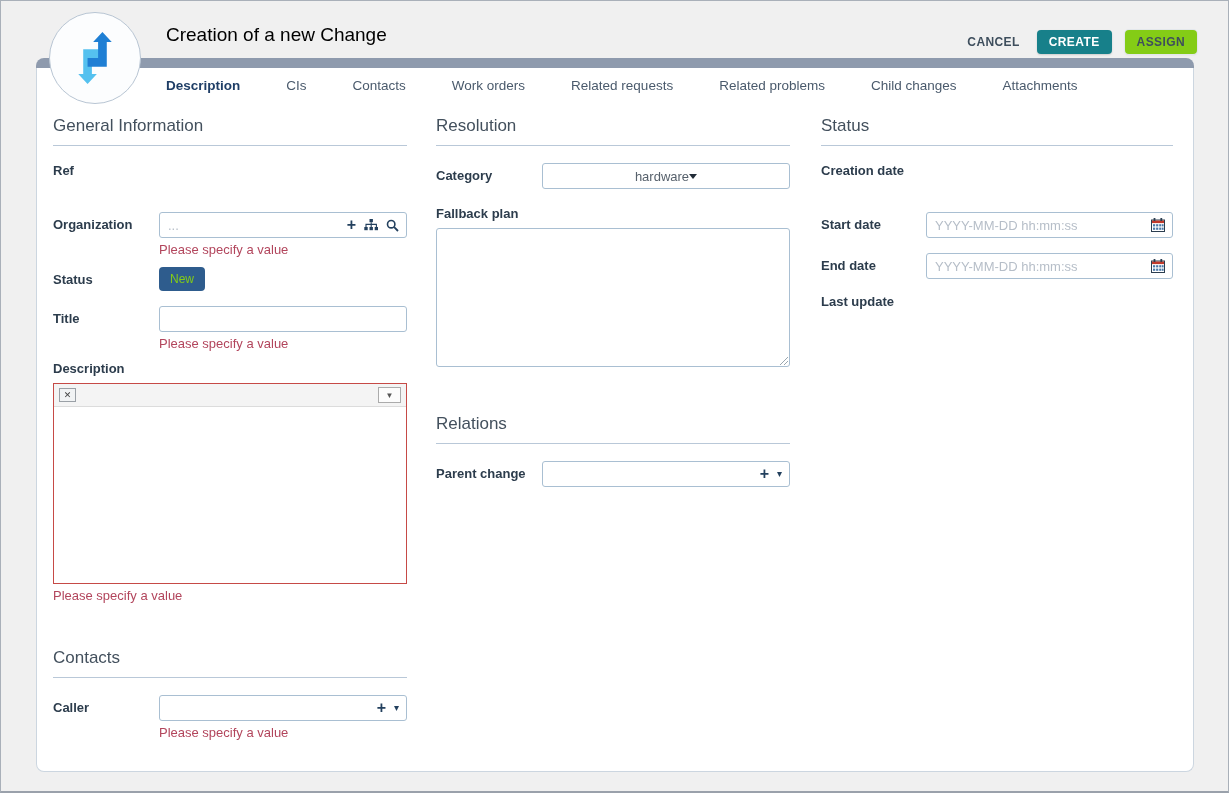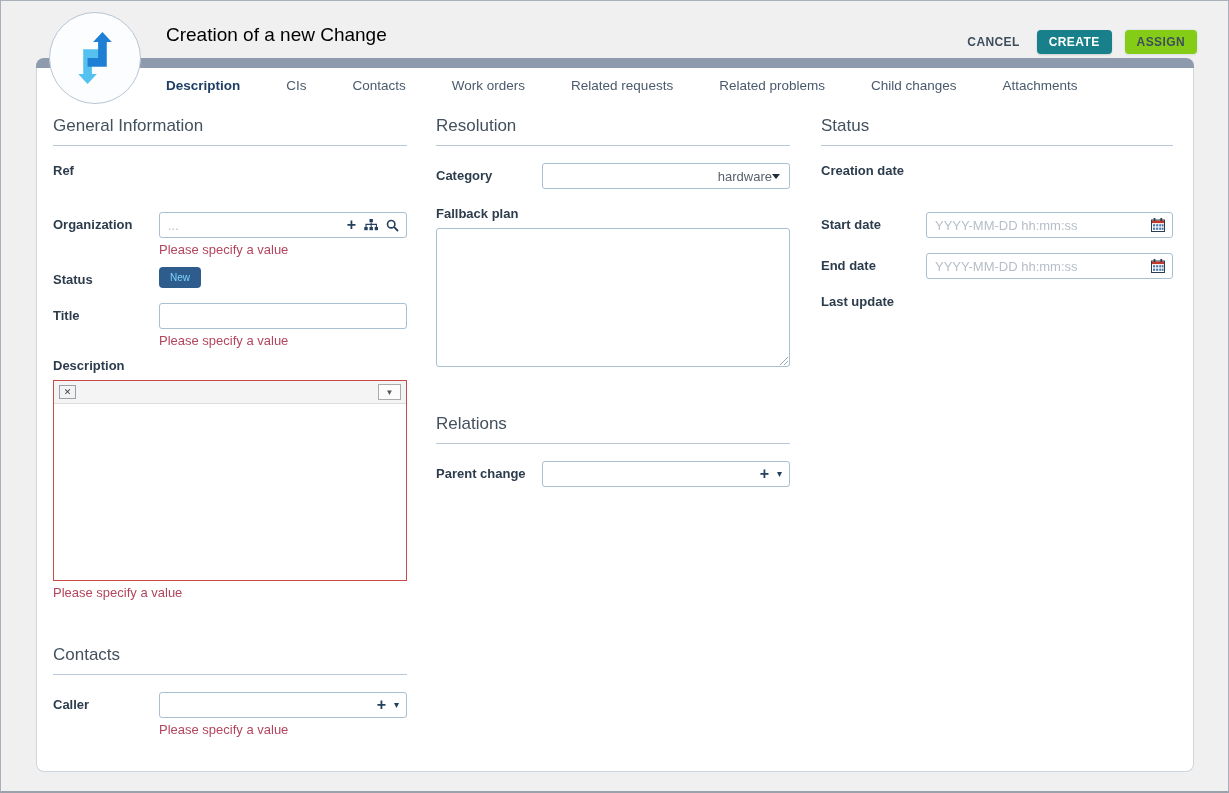--- a/index.html
+++ b/index.html
@@ -58,38 +58,38 @@
   .input.pad-cal { }
 
   .icons-right { position:absolute; right:8px; top:0; height:26px; display:flex; align-items:center; gap:8px; }
   .plus-glyph { font-size:16px; font-weight:bold; color:#23405e; line-height:1; cursor:pointer; }
   .caret-glyph { font-size:10px; color:#23405e; line-height:1; cursor:pointer; }
   .icon-svg { display:block; cursor:pointer; }
 
   .err { font-size:13px; color:#b2455c; margin:4px 0 10px 106px; }
   .err.no-indent { margin-left:0; }
 
-  .status-badge { display:inline-block; background:#2e5c8d; color:#7dd3fc; font-size:10px;
+  .status-badge { display:inline-block; background:#2e5c8d; color:#84cc16; font-size:12px;
     padding:5px 11px; border-radius:4px; }
 
   .block-lbl { font-size:13px; font-weight:bold; color:#2c3c4c; margin:9px 0 7px; }
 
   
   .editor { border:1px solid #c64a46; height:201px; display:flex; flex-direction:column; background:#fff; }
   .editor-toolbar { height:23px; background:#f4f4f4; border-bottom:1px solid #dcdcdc;
     display:flex; align-items:center; justify-content:space-between; padding:0 5px; }
   .broken-img { width:17px; height:14px; border:1px solid #9aa0a6; background:#f1f3f4;
     font-size:9px; line-height:12px; text-align:center; color:#444; cursor:pointer; }
   .toolbar-dd { width:23px; height:16px; border:1px solid #ababab; background:#fcfcfc;
     color:#555; font-size:8px; display:flex; align-items:center; justify-content:center; cursor:pointer; }
   .editor-body { flex:1; background:#fff; }
 
   
   .select { height:26px; border:1px solid #a9bfd2; border-radius:3px; background:#fff;
-    display:flex; align-items:center; justify-content:flex-end; padding:0 9px;
+    display:flex; align-items:center; justify-content:center; padding:0 9px;
     font-size:13px; color:#57616c; cursor:pointer; }
   .select-caret { width:0; height:0; border-left:4.5px solid transparent; border-right:4.5px solid transparent; border-top:5px solid #222c38; }
 
   
   .textarea-wrap { position:relative; }
   .textarea { width:100%; height:139px; border:1px solid #a9bfd2; border-radius:3px;
     resize:none; font-family:inherit; font-size:13px; padding:6px 8px; color:#444; display:block; }
   .grip { position:absolute; right:2px; bottom:2px; width:10px; height:10px;
     background:repeating-linear-gradient(135deg, transparent 0 2px, #9aa7b0 2px 3px);
     clip-path:polygon(100% 0, 0 100%, 100% 100%); cursor:nwse-resize; }

